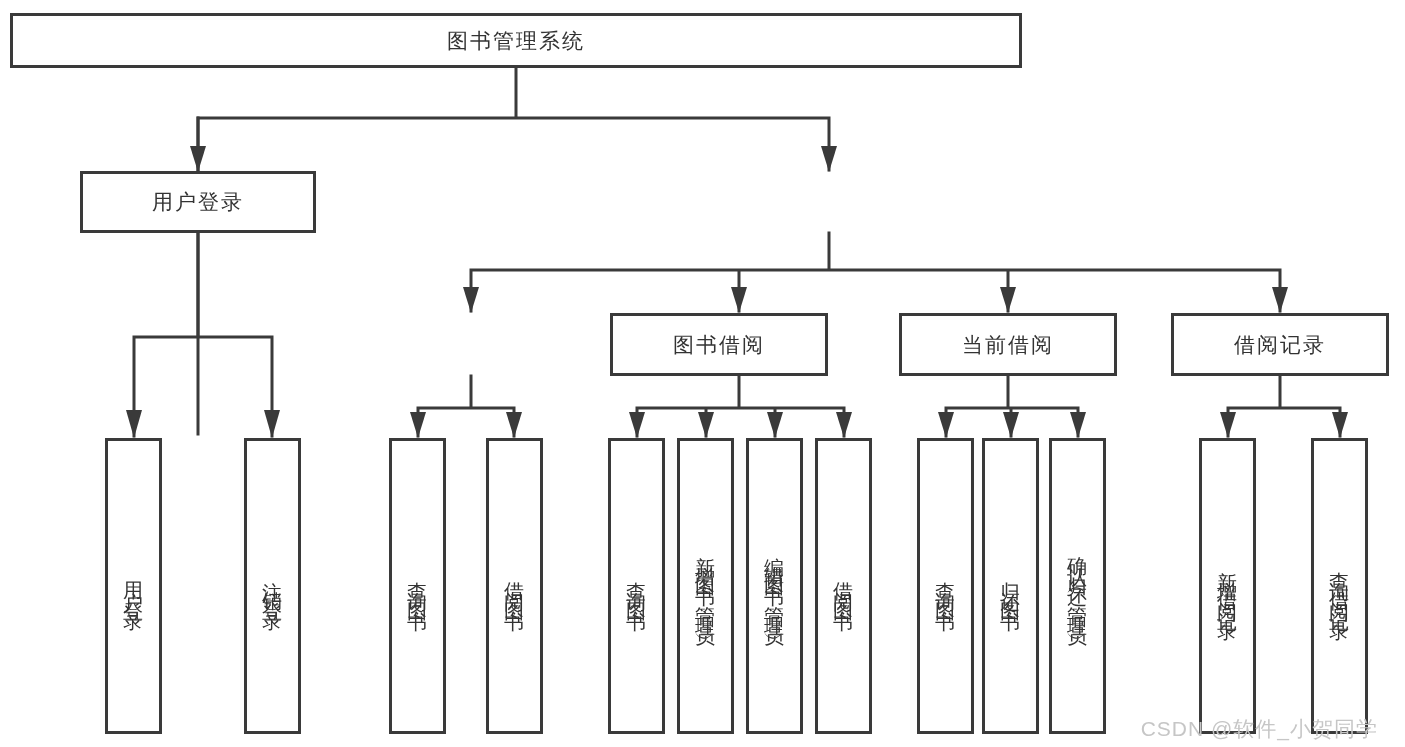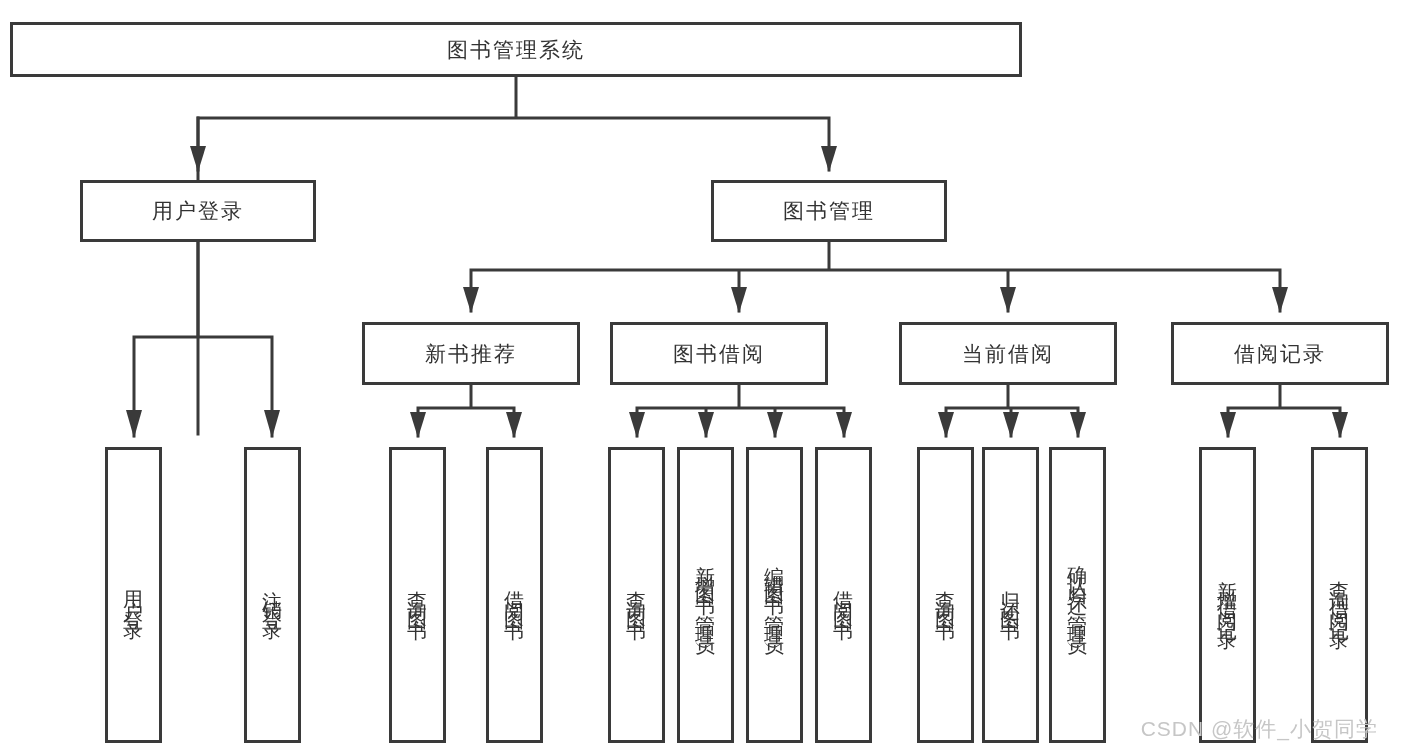--- a/index.html
+++ b/index.html
@@ -24,21 +24,20 @@
   .box {
     position: absolute;
     box-sizing: border-box;
     background: #ffffff;
     border: 3px solid #3a3a3a;
     color: #333333;
     display: flex;
     align-items: center;
     justify-content: center;
     z-index: 2;
-    margin-top: 9px;
   }
   .box.h {
     font-size: 21px;
     letter-spacing: 2px;
     white-space: nowrap;
   }
   .box.v {
     writing-mode: vertical-rl;
     text-orientation: mixed;
     font-size: 20px;
@@ -100,23 +99,21 @@
       <polygon points="1003,412 1019,412 1011,438"></polygon>
       <polygon points="1070,412 1086,412 1078,438"></polygon>
       <polygon points="1220,412 1236,412 1228,438"></polygon>
       <polygon points="1332,412 1348,412 1340,438"></polygon>
     </g>
   </svg>
 
   <div class="box h" style="left:10px;top:13px;width:1012px;height:55px">图书管理系统</div>
 
   <div class="box h" style="left:80px;top:171px;width:236px;height:62px">用户登录</div>
-  <div class="box h" style="left:711px;top:171px;width:236px;height:62px">图书管理</div>
 
-  <div class="box h" style="left:362px;top:313px;width:218px;height:63px">新书推荐</div>
   <div class="box h" style="left:610px;top:313px;width:218px;height:63px">图书借阅</div>
   <div class="box h" style="left:1171px;top:313px;width:218px;height:63px">借阅记录</div>
   <div class="box h" style="left:899px;top:313px;width:218px;height:63px">当前借阅</div>
 
   <div class="box v" style="left:105px;top:438px;width:57px;height:296px">用户登录</div>
   <div class="box v" style="left:244px;top:438px;width:57px;height:296px">注销登录</div>
 
   <div class="box v" style="left:389px;top:438px;width:57px;height:296px">查询图书</div>
   <div class="box v" style="left:486px;top:438px;width:57px;height:296px">借阅图书</div>
 

